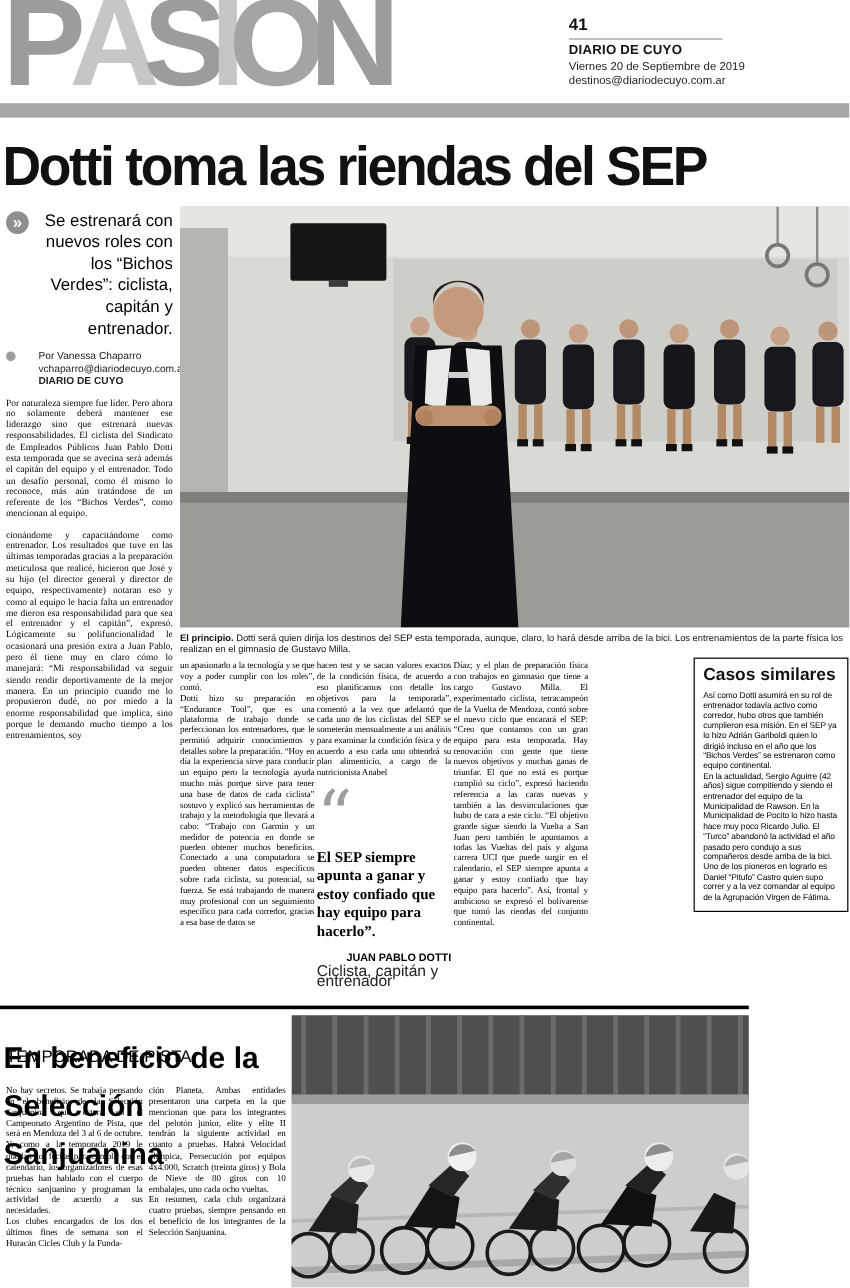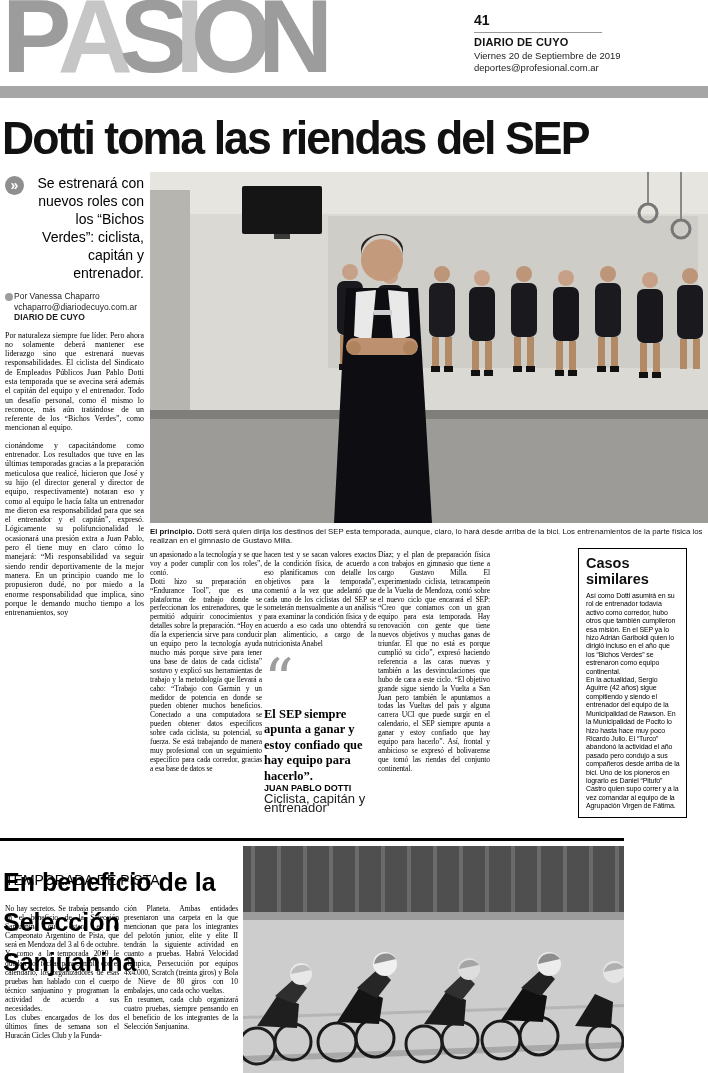--- a/index.html
+++ b/index.html
@@ -36,21 +36,21 @@
 
   
   .col1 { position:absolute; left:5px; top:174px; width:139px; }
   .standfirst { display:flex; gap:5px; }
   .chev {
     flex:0 0 auto; width:19px; height:19px; border-radius:50%;
     background:#8f8f8f; color:#fff; font-size:14px; font-weight:bold;
     text-align:center; line-height:18px; margin-top:2px;
   }
   .standfirst-text { font-size:14px; line-height:18px; color:#000;text-align:right; }
-  .byline { display:flex; gap:1px; margin-top:9px; }
+  .byline { display:flex; gap:19px; margin-top:9px; }
   .byline-dot { flex:0 0 auto; width:8px; height:8px; border-radius:50%; background:#9d9d9d; margin-top:2px; }
   .byline-text { font-size:8.5px; line-height:10.5px; color:#222; }
   .byline-org { font-weight:bold; }
   .bodytext {
     font-family:"Liberation Serif", serif; font-size:7.9px; line-height:9.3px;
     text-align:justify; color:#000; margin-top:8px;
   }
   .subhead {
     font-family:"Liberation Serif", serif; font-weight:bold;
     font-size:13.5px; line-height:17px; margin:10px 0 6px 0; color:#000;
@@ -75,26 +75,26 @@
   .pullquote { margin-top:14px; }
   .qmark {
     font-family:"DejaVu Serif", serif; font-size:58px; line-height:34px;
     color:#9d9d9d; letter-spacing:-4px; display:block; height:38px;
   }
   .qtext {
     font-family:"Liberation Serif", serif; font-weight:bold;
     font-size:12.5px; line-height:15.5px; text-align:left; letter-spacing:0;
     color:#000; margin-top:6px;
   }
-  .qauthor { font-family:"Liberation Sans", sans-serif; font-weight:bold; font-size:9px; letter-spacing:0; text-align:left;}
+  .qauthor { font-family:"Liberation Sans", sans-serif; font-weight:bold; font-size:9px; margin-top:10px; letter-spacing:0; text-align:right;}
   .qrole { font-family:"Liberation Sans", sans-serif; font-size:13px; color:#222; margin-top:2px; letter-spacing:0; text-align:left;}
 
   
   .sidebar {
-    position:absolute; left:578px; top:548px; width:109px;
+    position:absolute; left:578px; top:548px; width:129px;
     border:1px solid #000; padding:7px 6px 6px 7px; background:#fff;
   }
   .sb-title { font-weight:bold; font-size:14.5px; line-height:15.5px; margin-bottom:5px; }
   .sb-body { font-size:7px; line-height:8.4px; letter-spacing:-0.1px; color:#000; white-space:pre-line; }
 
   
   .rule { position:absolute; left:0; top:838px; width:624px; height:3px; background:#000; }
 
   
   .b-kicker { position:absolute; left:5px; top:872px; font-size:14px; color:#000; }
@@ -115,21 +115,21 @@
 <div class="page">
 
   <div class="logo" aria-label="PASION">
     <span class="lg1">P</span><span class="lg2">A</span><span class="lg1">S</span><span class="lg2">I</span><span class="lg3">Ó</span><span class="lg1">N</span>
   </div>
   <div class="mast-right">
     <div class="pagenum">41</div>
     <div class="mast-rule"></div>
     <div class="paper">DIARIO DE CUYO</div>
     <div class="mast-date">Viernes 20 de Septiembre de 2019</div>
-    <div class="mast-mail">deportes@profesional.com.ar</div>
+    <div class="mast-mail">destinos@diariodecuyo.com.ar</div>
   </div>
   <div class="graybar"></div>
 
   <h1 class="headline">Dotti toma las riendas del SEP</h1>
 
   <div class="col1">
     <div class="standfirst">
       <div class="chev">»</div>
       <div class="standfirst-text">Se estrenará con nuevos roles con los “Bichos Verdes”: ciclista, capitán y entrenador.</div>
     </div>

